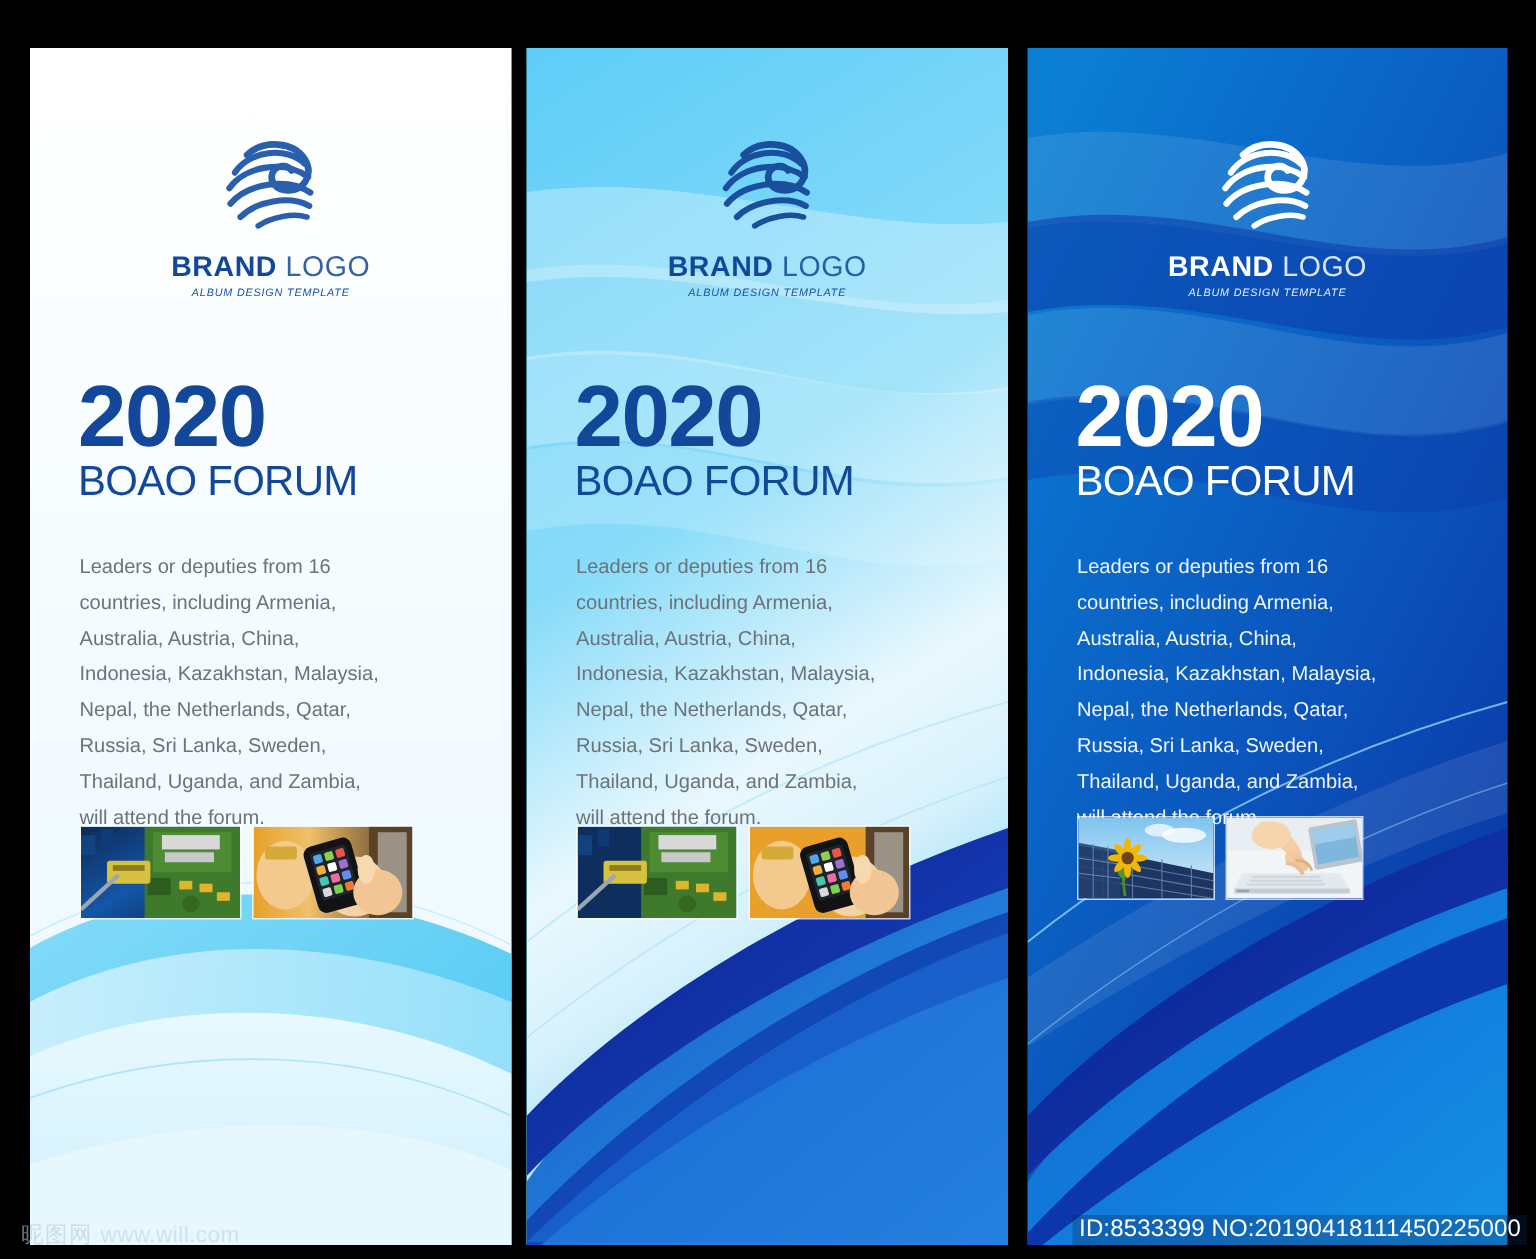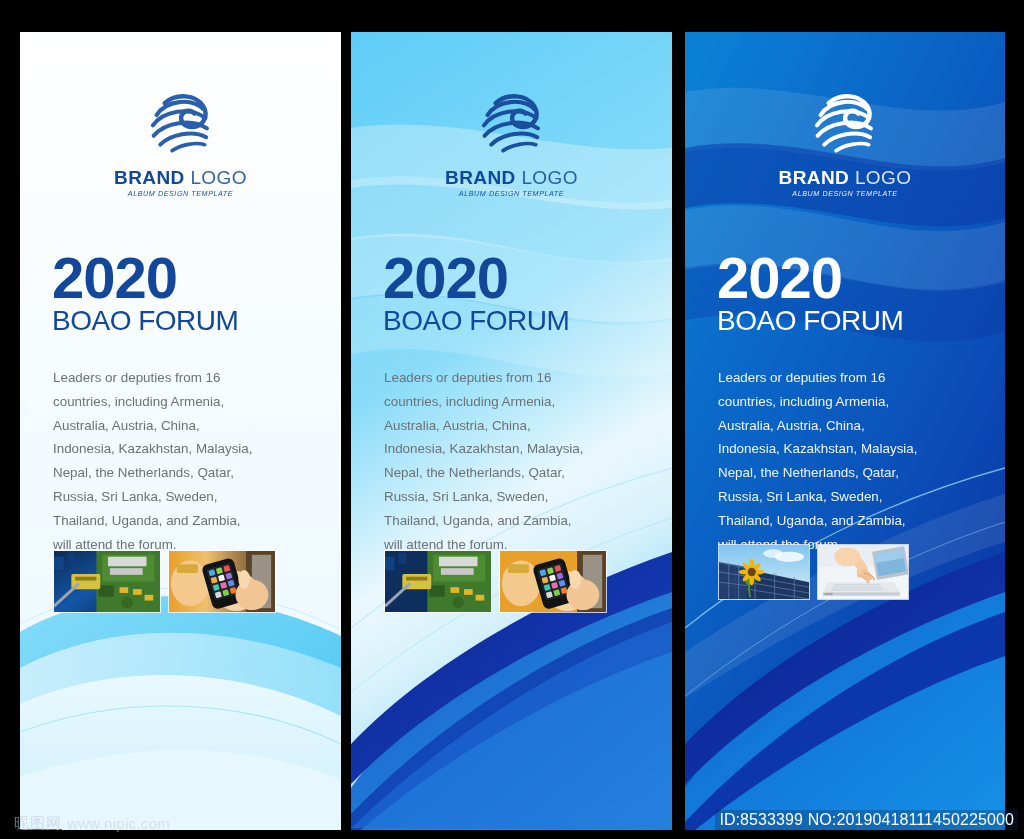--- a/index.html
+++ b/index.html
@@ -116,21 +116,20 @@
   #panel-3 .photo { width: 92px; height: 56px; }
   #panel-3 .photos { top: 512px; }
   .photo svg { width: 100%; height: 100%; display: block; }
 
   
   .watermark {
     position: absolute;
     left: 14px; bottom: 8px;
     display: flex; align-items: center; gap: 5px;
     opacity: 0.55;
-    text-decoration: underline;
   }
   .wm-cjk {
     font-size: 15px; line-height: 1;
     color: #b9c6d4;
     letter-spacing: 1px;
     font-family: "DejaVu Sans", sans-serif;
   }
   .wm-url {
     font-size: 15px; line-height: 1;
     color: #c2cfdb;
@@ -546,18 +545,18 @@
             <path d="M48,36 C54,36 60,40 62,45" stroke="#e8bd92" stroke-width="3" fill="none"></path>
             <ellipse cx="36" cy="14" rx="16" ry="11" fill="#f6d5ae"></ellipse>
           </svg>
         </div>
       </div>
     </div>
   </div>
 
   <div class="watermark">
     <span class="wm-cjk">昵图网</span>
-    <span class="wm-url">www.nipic.com</span>
+    <span class="wm-url">www.will.com</span>
   </div>
 
   <div class="id-badge">ID:8533399 NO:20190418111450225000</div>
 
 </div>
 
 </body></html>

